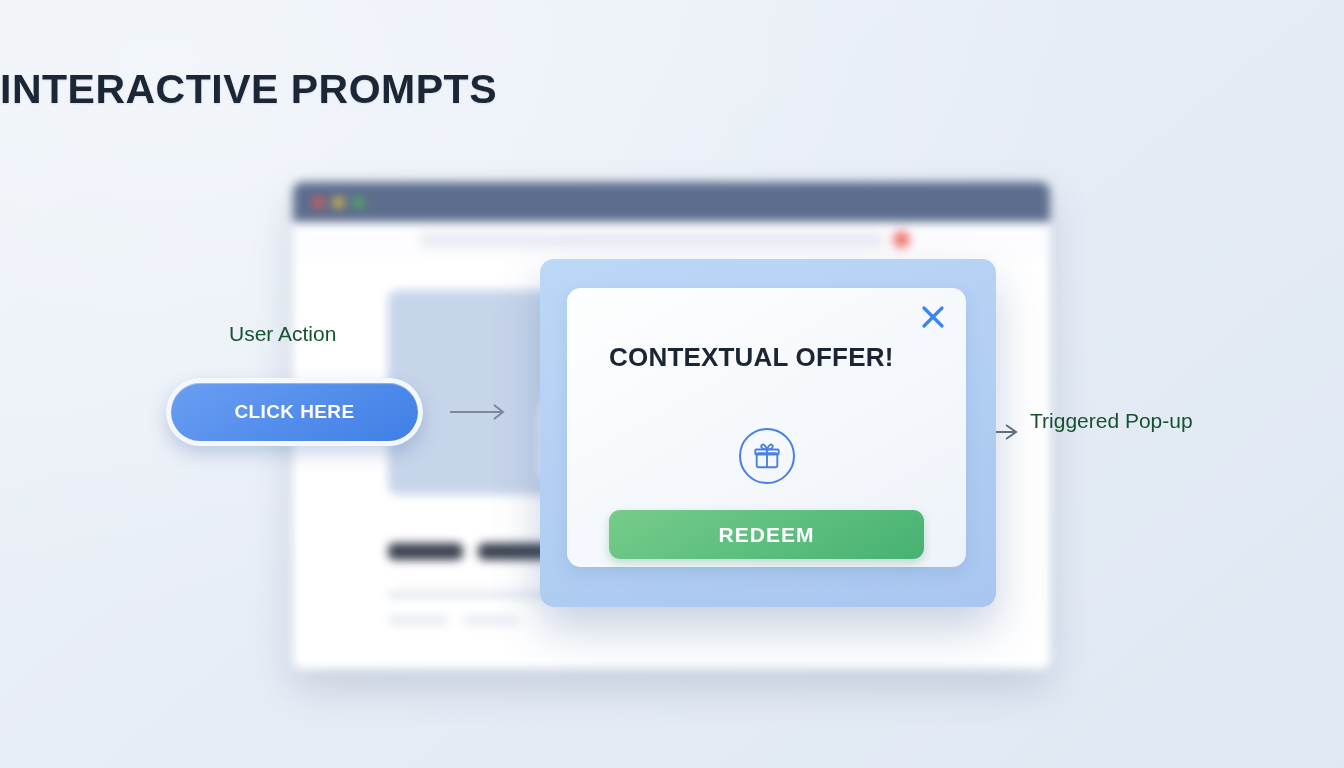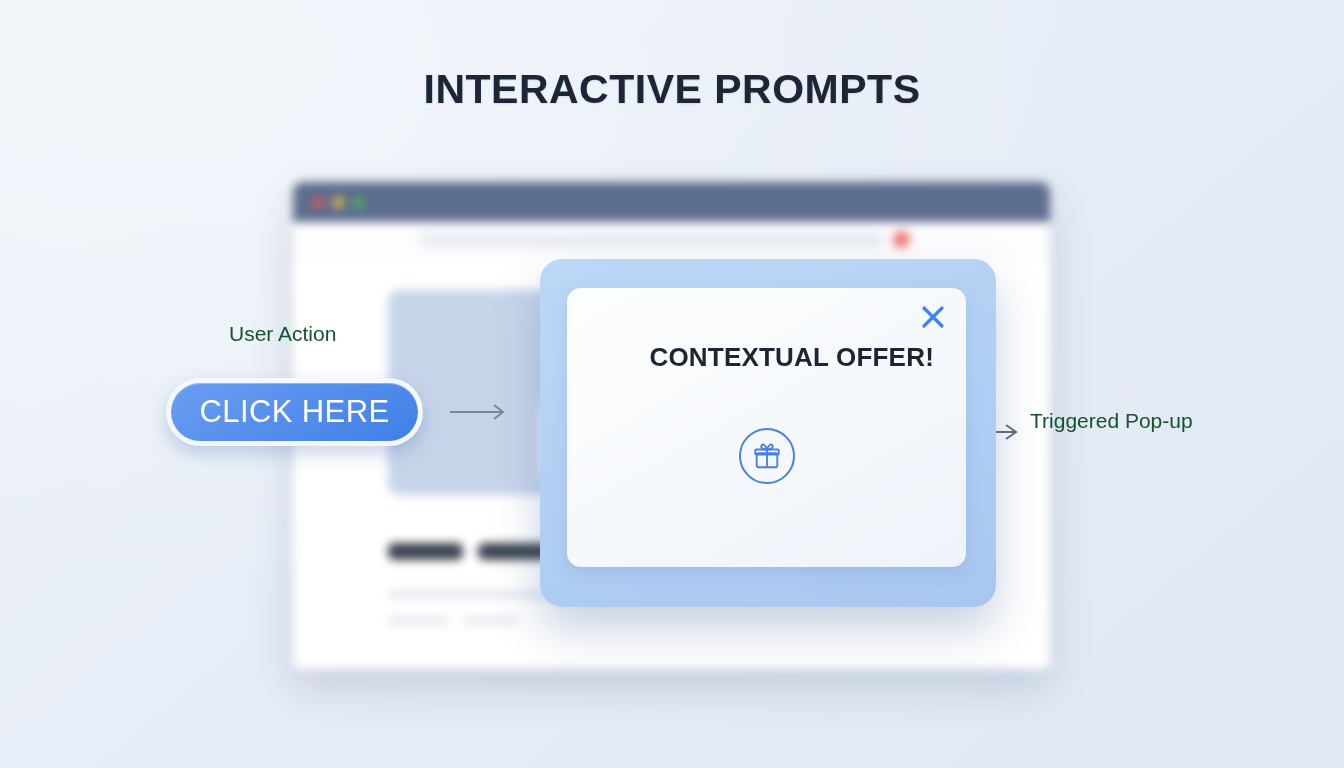--- a/index.html
+++ b/index.html
@@ -8,21 +8,20 @@
     font-family:"Liberation Sans", sans-serif;
     background:
       radial-gradient(ellipse at 12% 8%, #f2f6fb 0%, rgba(242,246,251,0) 55%),
       linear-gradient(140deg, #eef2f8 0%, #e7edf6 45%, #dfe8f3 100%);
     position:relative;
   }
 
   
   .page-title{
     position:absolute; top:66px; left:0; width:100%;
-    text-align:center;
     font-size:41px; font-weight:bold; letter-spacing:.5px;
     color:#1b2736;
     text-shadow:0 1px 2px rgba(40,60,90,.12);
   }
 
   
   .browser-wrap{
     position:absolute; left:293px; top:182px; width:757px; height:487px;
     filter: blur(5px);
     -webkit-filter: blur(5px);
@@ -104,33 +103,32 @@
     border-radius:34px;
     background:#f4f7fb;
     box-shadow:0 8px 18px rgba(50,90,170,.25);
     padding:5px;
   }
   .click-here-inner{
     width:100%; height:100%;
     border-radius:29px;
     background:linear-gradient(150deg,#6a9ef2 0%,#3f7fe6 100%);
     color:#ffffff;
-    font-size:31px; font-weight:normal; letter-spacing:.4px;
+    font-size:19px; font-weight:bold; letter-spacing:.4px;
     display:flex; align-items:center; justify-content:center;
     box-shadow:inset 0 1px 1px rgba(255,255,255,.35);
   }
 
   
   .popup-frame{
     position:absolute; left:540px; top:259px; width:456px; height:348px;
     background:linear-gradient(160deg,#bcd8f7 0%,#a8c6f0 100%);
-    border-radius:22px;
+    border-radius:14px;
     box-shadow:0 22px 46px rgba(55,90,150,.28);
     padding:29px 30px 40px 27px;
-    text-align:right;
   }
   .popup-card{
     position:relative; width:100%; height:100%;
     background:linear-gradient(150deg,#fdfefe 0%,#eef3fa 100%);
     border-radius:14px;
     box-shadow:0 6px 16px rgba(70,100,150,.13);
     padding:28px 32px 0 42px;
   }
   .close-icon{
     position:absolute; right:20px; top:16px;
@@ -236,15 +234,16 @@
         <svg width="30" height="30" viewBox="0 0 32 32">
           <rect x="5" y="13" width="22" height="15" rx="1.5" fill="none" stroke="#4a7fe0" stroke-width="2"></rect>
           <rect x="3.5" y="9" width="25" height="5.5" rx="1.2" fill="none" stroke="#4a7fe0" stroke-width="2"></rect>
           <line x1="16" y1="9" x2="16" y2="28" stroke="#4a7fe0" stroke-width="2"></line>
           <path d="M16 9 C16 9 11 9 10 6.5 C9.3 4.7 11.2 3 13 4.2 C14.8 5.4 16 9 16 9 Z" fill="none" stroke="#4a7fe0" stroke-width="2"></path>
           <path d="M16 9 C16 9 21 9 22 6.5 C22.7 4.7 20.8 3 19 4.2 C17.2 5.4 16 9 16 9 Z" fill="none" stroke="#4a7fe0" stroke-width="2"></path>
         </svg>
       </div>
     </div>
 
+    <div class="redeem-btn">REDEEM</div>
 
   </div>
 </div>
 
 </body></html>

